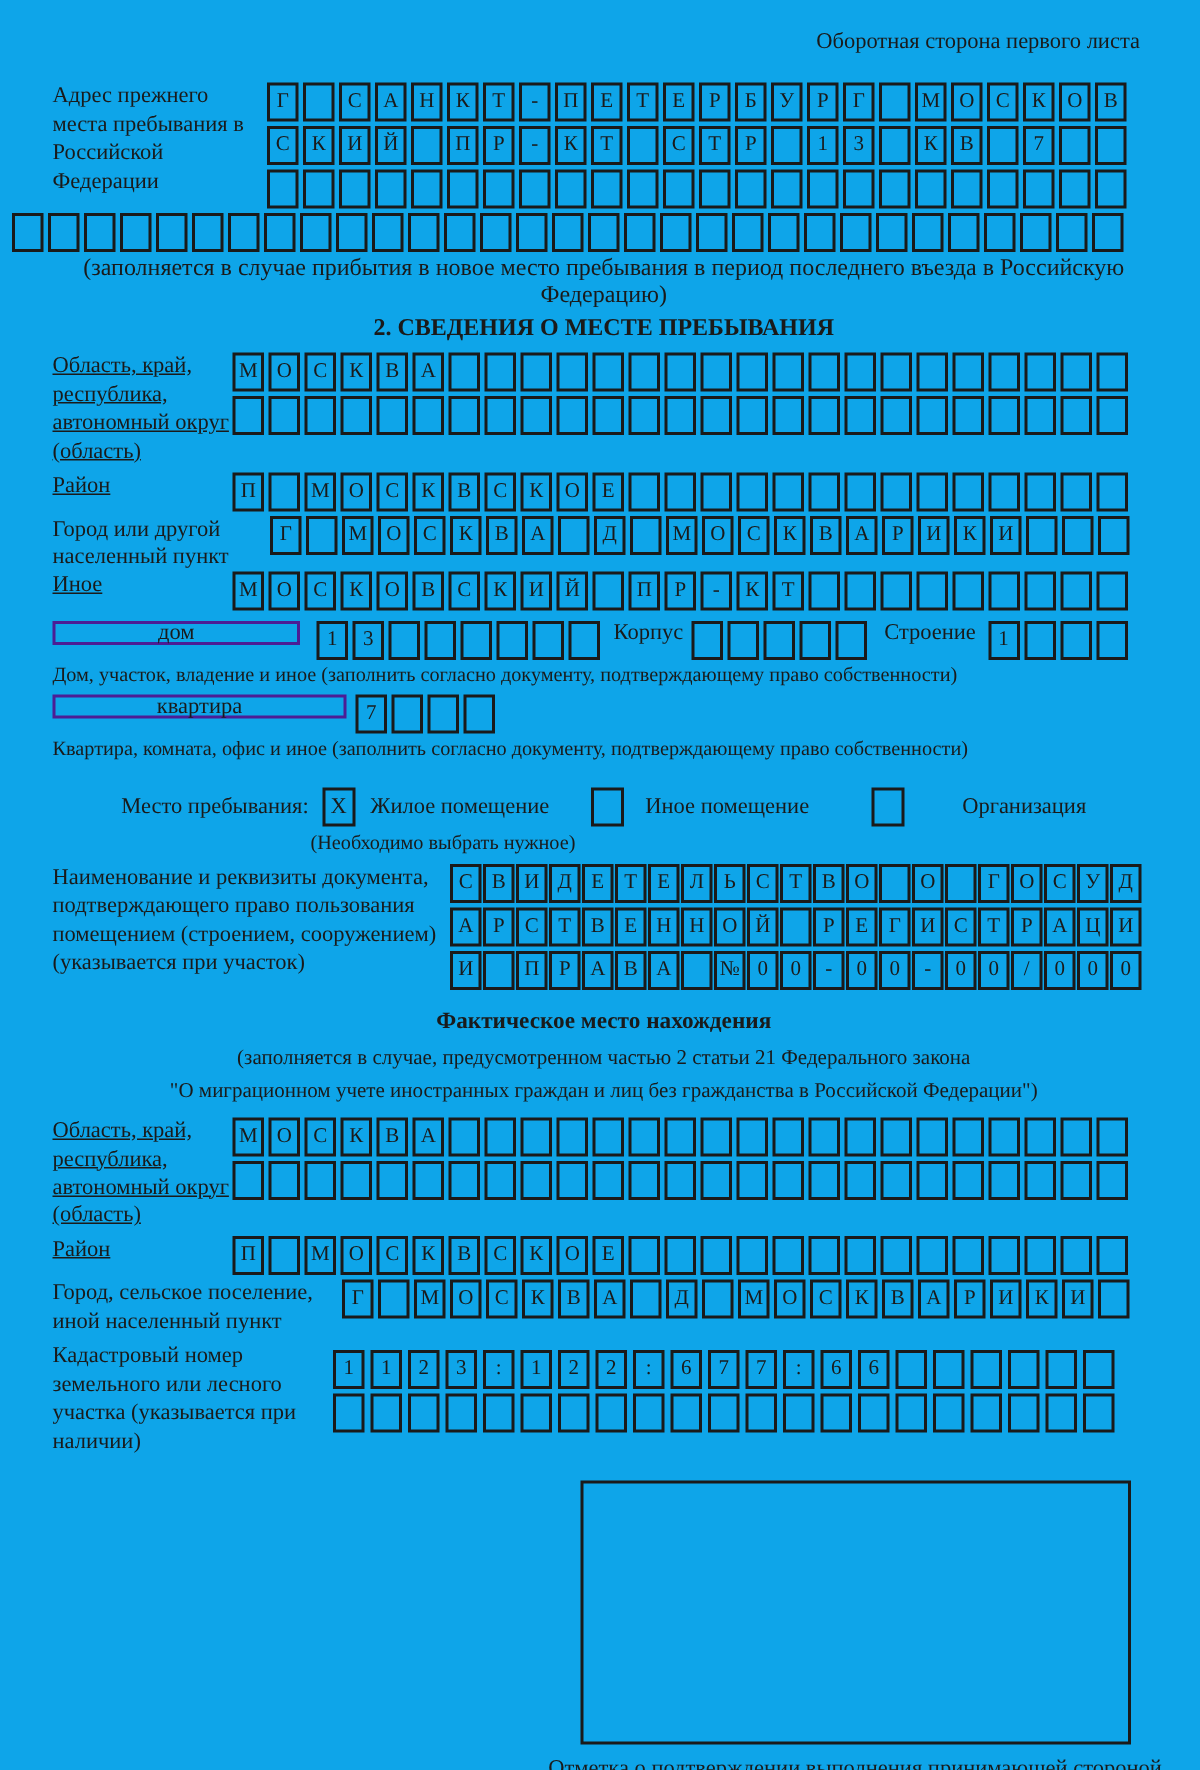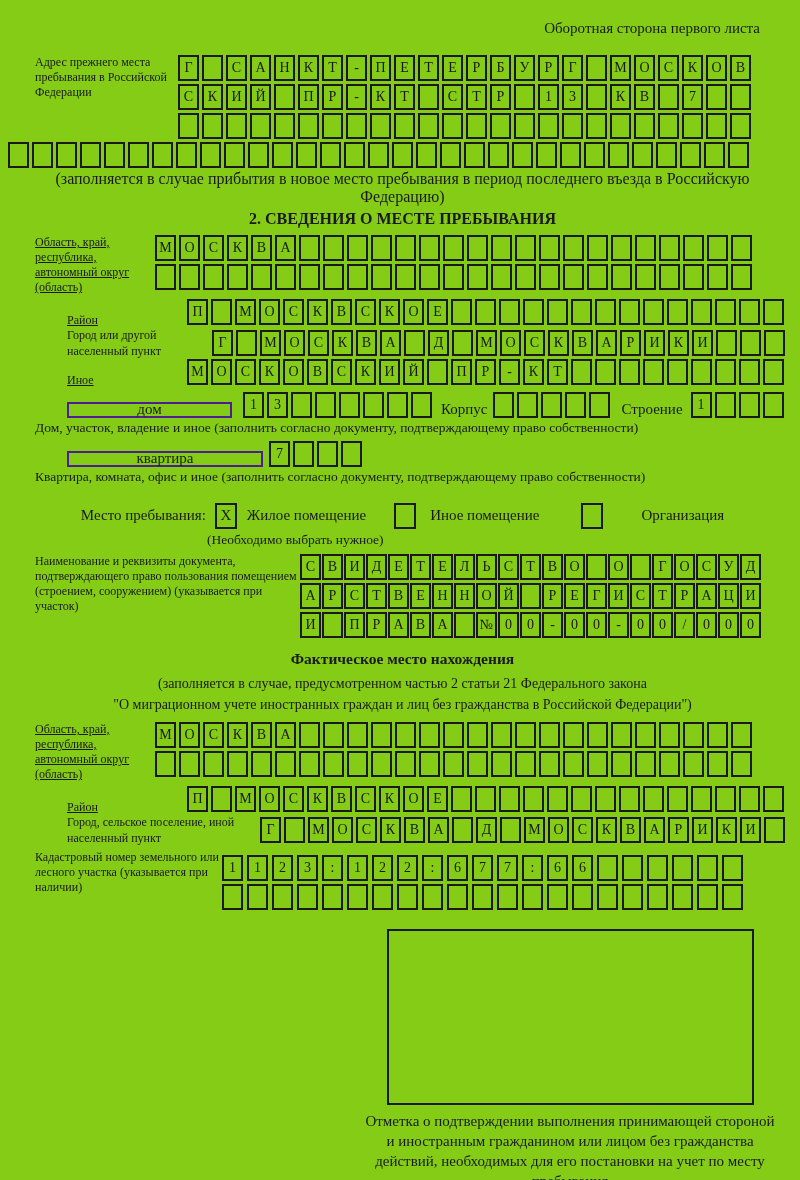--- a/index.html
+++ b/index.html
@@ -1,24 +1,24 @@
 <!DOCTYPE html>
 <html lang="ru"><head>
 <meta charset="utf-8">
 <style>
   html,body{margin:0;padding:0;background:#ffffff;}
   .page{
-    position:relative;width:800px;height:1180px;background:#84cc16;color:#1a1a1a;
+    position:relative;width:800px;height:1180px;background:#0ea5e9;color:#1a1a1a;
     font-family:"Liberation Serif","DejaVu Serif",serif;overflow:hidden;
   }
   .header-note{padding:20px 40px 0 0;text-align:right;font-size:15px;}
   .content{padding:0 30px 0 35px;}
   .grp{display:flex;align-items:flex-start;}
-  .grp.vcenter{align-items:flex-end;margin-left:32px;}
-  .label{font-size:12px;line-height:1.26;flex:none;}
+  .grp.vcenter{align-items:flex-start;}
+  .label{font-size:15px;line-height:1.26;flex:none;}
   .w143{width:143px;}
   .w120{width:120px;text-decoration:underline;}
   .w145{width:145px;}
   .w193{width:193px;}
   .w187{width:187px;}
   .w265{width:265px;}
   .rows{flex:1;}
   .boxrow{display:flex;margin-bottom:3px;}
   .cell{
     box-sizing:border-box;flex:none;width:21px;height:26px;margin-right:3px;

